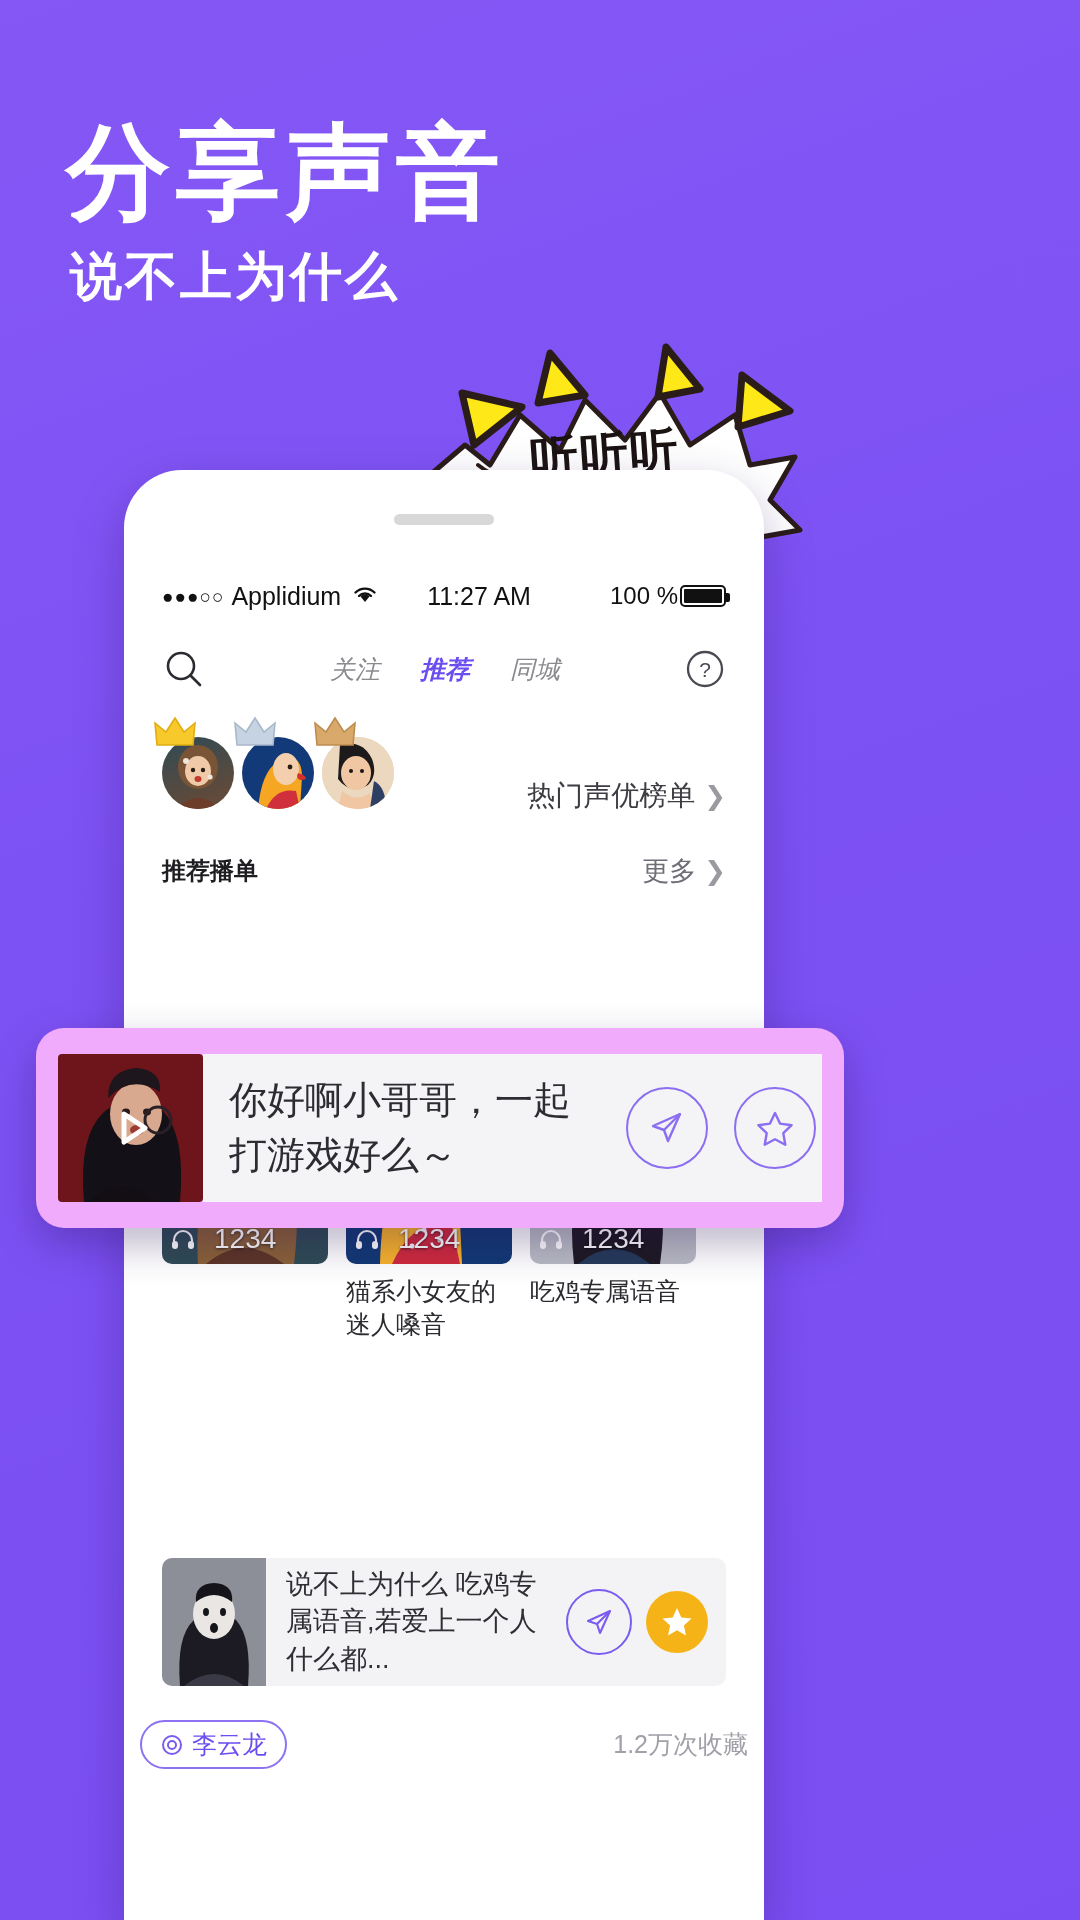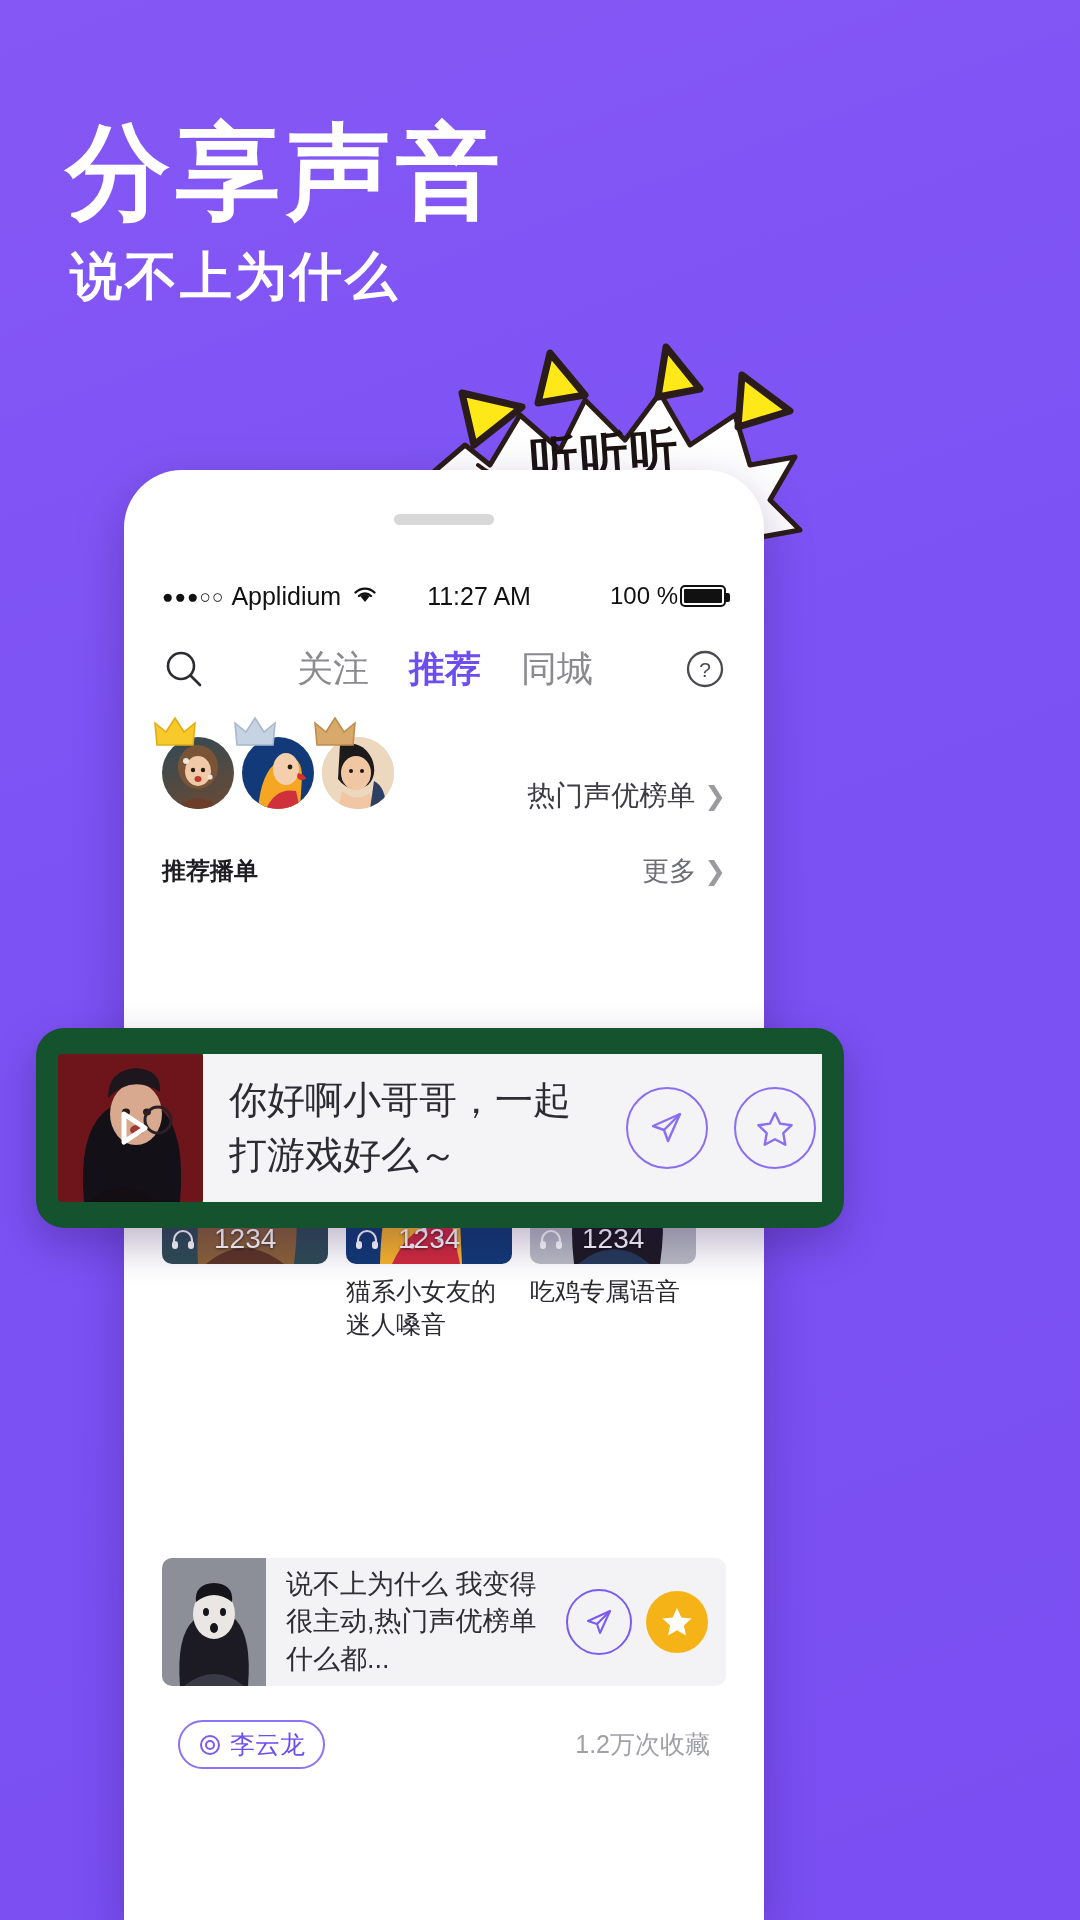--- a/index.html
+++ b/index.html
@@ -55,21 +55,21 @@
     background-clip:content-box;padding:2px;
   }
   .batt:after{content:"";position:absolute;right:-6px;top:6px;width:4px;height:9px;background:#111;border-radius:0 2px 2px 0;}
   
   .navbar{
     position:absolute;left:0;top:160px;width:100%;height:78px;
     display:flex;align-items:center;padding:0 38px;box-sizing:border-box;
   }
   .search-icon{width:44px;height:44px;flex:0 0 auto;}
   .tabs{flex:1;display:flex;justify-content:center;align-items:center;gap:40px;}
-  .tab{font-size:36px;color:#8a8a8f;}
+  .tab{font-size:25px;color:#8a8a8f;font-style:italic;}
   .tab.active{color:#6c4df0;font-weight:700;}
   .help-icon{width:42px;height:42px;flex:0 0 auto;}
   
   .rank-row{
     position:absolute;left:0;top:248px;width:100%;height:110px;
     display:flex;align-items:center;padding:0 38px;box-sizing:border-box;
   }
   .avatars{display:flex;align-items:center;}
   .av-wrap{position:relative;width:72px;height:72px;margin-right:8px;}
   .av{width:72px;height:72px;border-radius:50%;overflow:hidden;position:relative;}
@@ -110,30 +110,30 @@
   }
   .circle-btn{
     width:62px;height:62px;border-radius:50%;border:2px solid #7b5cf0;
     display:flex;align-items:center;justify-content:center;flex:0 0 auto;margin-right:14px;
   }
   .star-btn{
     width:62px;height:62px;border-radius:50%;background:#f5b318;
     display:flex;align-items:center;justify-content:center;flex:0 0 auto;margin-right:18px;
   }
   
-  .meta-row{position:absolute;left:0;top:1250px;width:100%;padding:0 54px;box-sizing:border-box;display:flex;align-items:center;}
+  .meta-row{position:absolute;left:0;top:1250px;width:100%;padding:0 16px;box-sizing:border-box;display:flex;align-items:center;}
   .tag{
     display:flex;align-items:center;gap:8px;border:2px solid #8d72f2;border-radius:26px;
     padding:6px 18px;font-size:25px;color:#6c4df0;
   }
   .fav-count{margin-left:auto;font-size:25px;color:#a0a0a8;}
   
   .float-card{
     position:absolute;left:36px;top:1028px;width:808px;height:200px;
-    background:#14532d;border-radius:28px;box-shadow:0 16px 42px rgba(35,10,80,.30);
+    background:#f0abfc;border-radius:28px;box-shadow:0 16px 42px rgba(35,10,80,.30);
     display:flex;align-items:center;padding:22px;box-sizing:border-box;
   }
   .fc-thumb{width:145px;height:148px;border-radius:4px;overflow:hidden;position:relative;flex:0 0 auto;}
   .fc-body{
     flex:1;height:148px;background:#f4f4f6;display:flex;align-items:center;
     padding:0 18px 0 26px;box-sizing:border-box;
   }
   .fc-text{font-size:38px;line-height:1.45;color:#2c2c32;}
   .fc-actions{display:flex;align-items:center;gap:26px;padding-left:26px;padding-right:6px;background:#f4f4f6;height:148px;}
   .fc-btn{width:78px;height:78px;border-radius:50%;border:2px solid #8b6ef2;display:flex;align-items:center;justify-content:center;}
@@ -372,21 +372,21 @@
         <rect width="104" height="128" fill="#8d8f98"></rect>
         <path d="M18 128 q-4 -50 14 -66 q22 -18 42 0 q16 18 12 66 Z" fill="#1c1b23"></path>
         <ellipse cx="52" cy="56" rx="21" ry="25" fill="#e9e6e3"></ellipse>
         <path d="M34 44 q18 -14 36 0 q2 -18 -18 -19 q-20 1 -18 19 Z" fill="#15141a"></path>
         <ellipse cx="44" cy="54" rx="3" ry="4" fill="#15141a"></ellipse>
           <ellipse cx="61" cy="54" rx="3" ry="4" fill="#15141a"></ellipse>
         <ellipse cx="52" cy="70" rx="4" ry="5" fill="#15141a"></ellipse>
         <path d="M22 128 q30 -24 60 0 Z" fill="#3a3a46"></path>
       </svg>
     </div>
-    <div class="voice-text">说不上为什么 我变得很主动,热门声优榜单 什么都...</div>
+    <div class="voice-text">说不上为什么 吃鸡专属语音,若爱上一个人 什么都...</div>
     <div class="circle-btn">
       <svg width="32" height="32" viewBox="0 0 32 32">
           <path d="M27 5 L5 15 L14 18 L17 27 Z" stroke="#7b5cf0" stroke-width="2.1" fill="none" stroke-linejoin="round"></path>
           <path d="M14 18 L27 5" stroke="#7b5cf0" stroke-width="2.1" fill="none"></path>
         </svg>
     </div>
     <div class="star-btn">
       <svg width="34" height="34" viewBox="0 0 34 34">
           <path d="M17 3 L21.3 12.4 L31.5 13.5 L23.9 20.4 L26 30.5 L17 25.3 L8 30.5 L10.1 20.4 L2.5 13.5 L12.7 12.4 Z" fill="#ffffff"></path>
         </svg>

